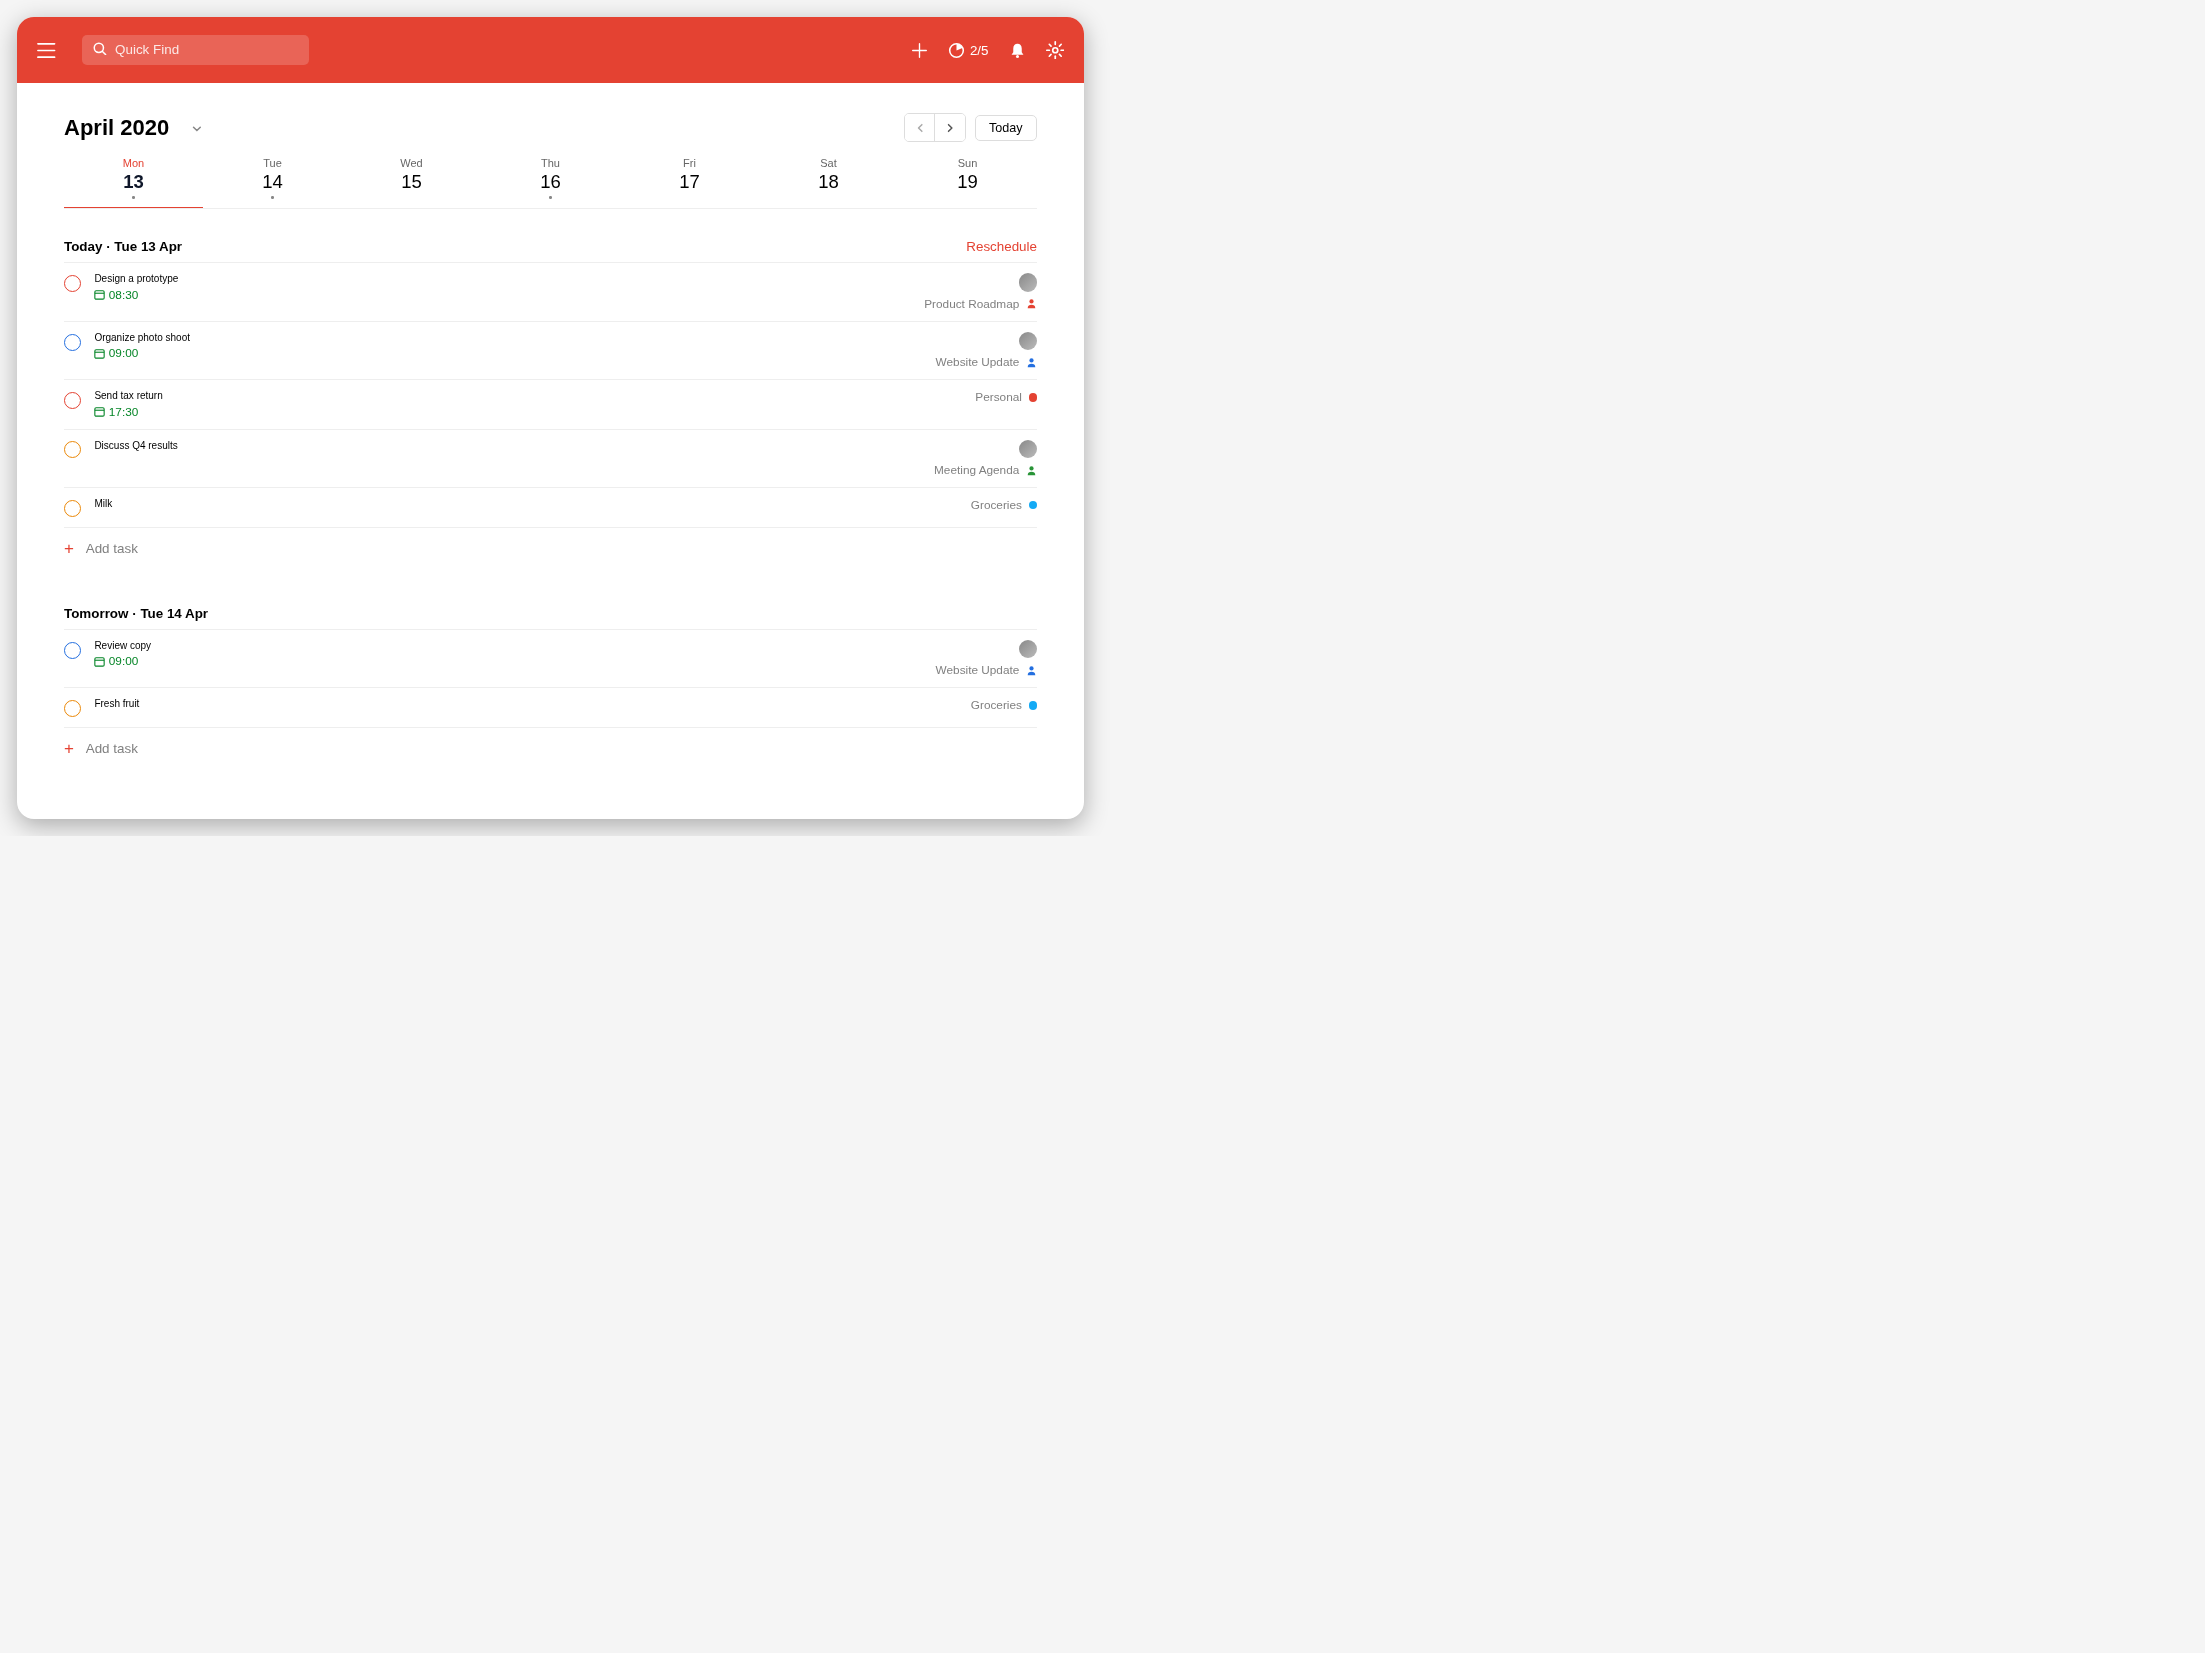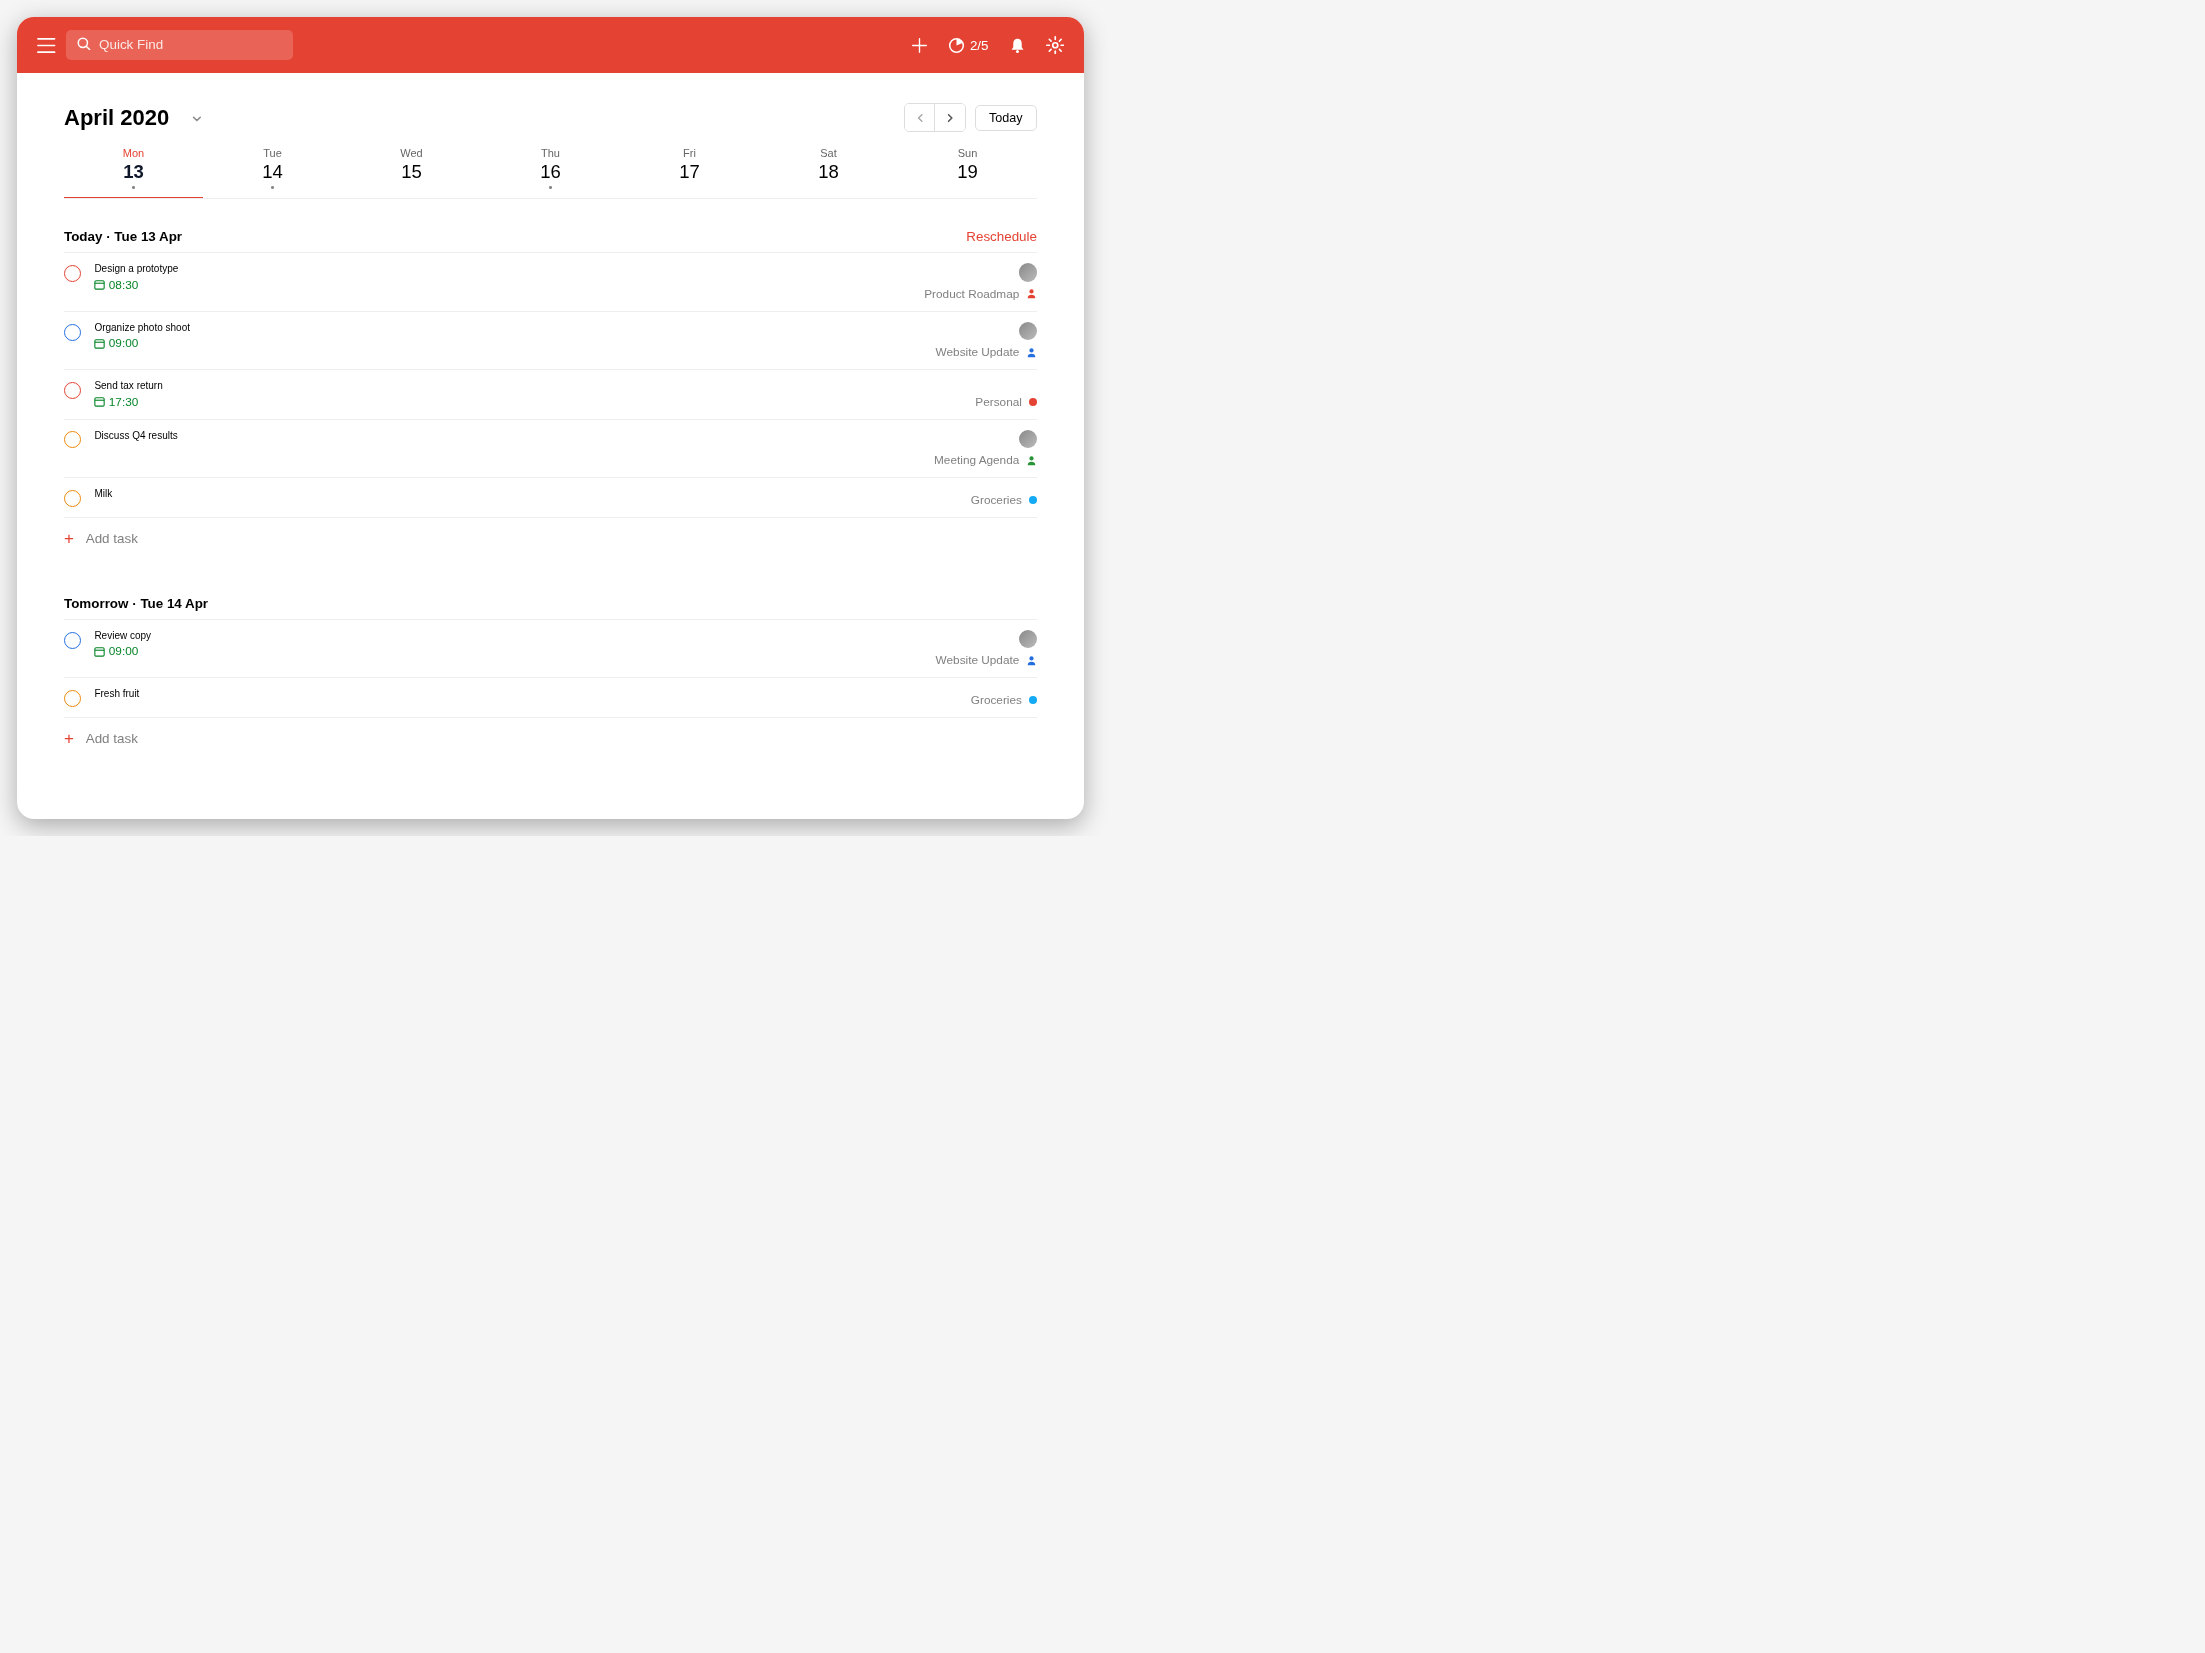--- a/index.html
+++ b/index.html
@@ -13,25 +13,25 @@
   height: 802px;
   background: #fff;
   border-radius: 17px;
   overflow: hidden;
   box-shadow: 0 6.7px 25px rgba(0,0,0,0.3);
   display: flex;
   flex-direction: column;
 }
 .top-bar {
   background: #E44232;
-  height: 56px;
+  height: 66px;
   display: flex;
   align-items: center;
   padding: 0 20px;
-  gap: 10px;
+  gap: 26px;
 }
 .menu-icon { cursor: pointer; }
 .menu-icon svg { display: block; }
 .search-box {
   display: flex;
   align-items: center;
   gap: 8.4px;
   background: rgba(255,255,255,0.18);
   border-radius: 5px;
   padding: 6.7px 11.8px;
@@ -148,21 +148,20 @@
   align-items: center;
   gap: 3.4px;
   font-size: 11.8px;
   color: #058527;
 }
 .task-right {
   display: flex;
   flex-direction: column;
   align-items: flex-end;
   gap: 5px;
-  justify-content: flex-end;
 }
 .avatar {
   width: 18.5px;
   height: 18.5px;
   border-radius: 50%;
   background: linear-gradient(135deg, #888 0%, #bbb 100%);
 }
 .project-tag {
   display: flex;
   align-items: center;

